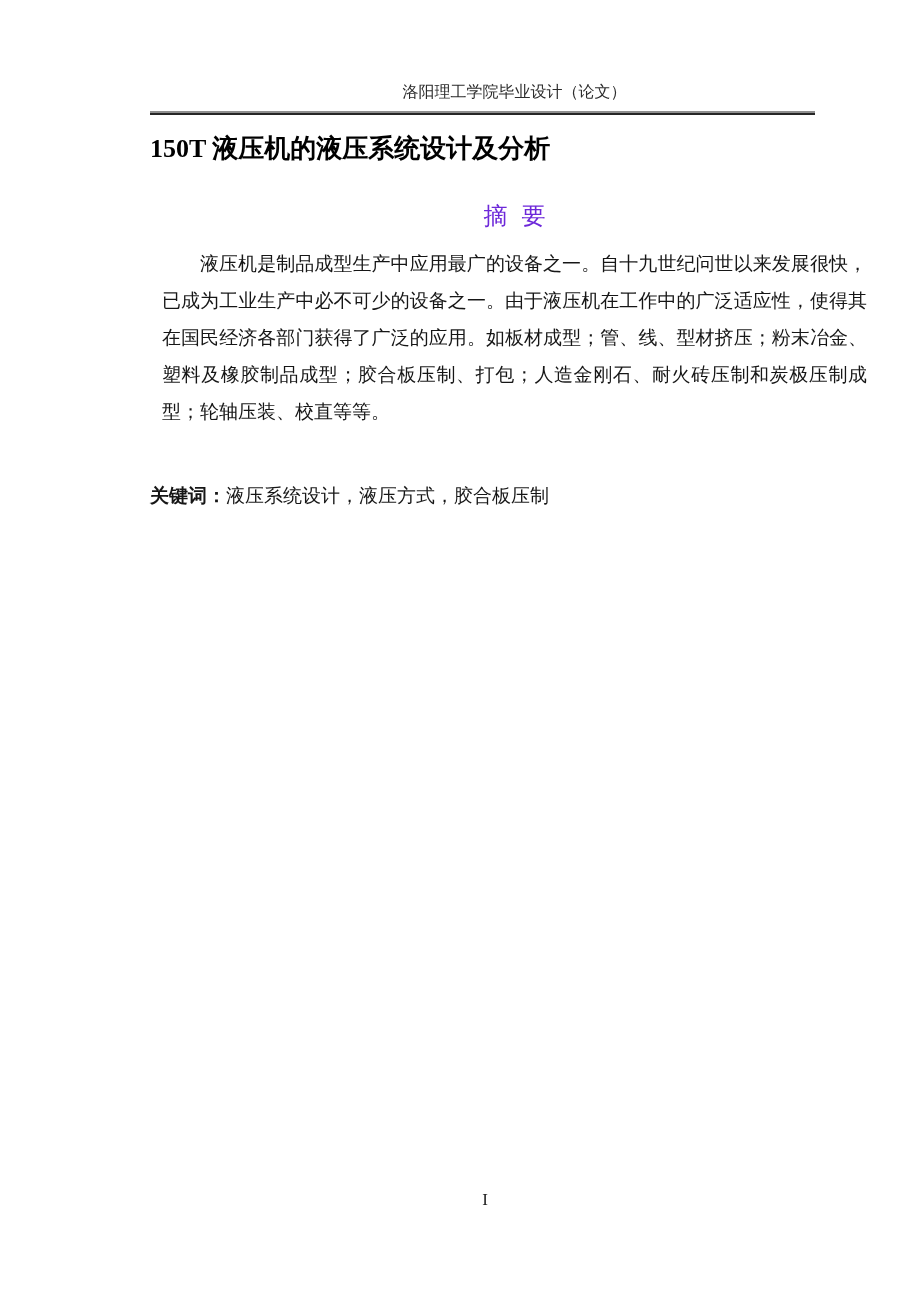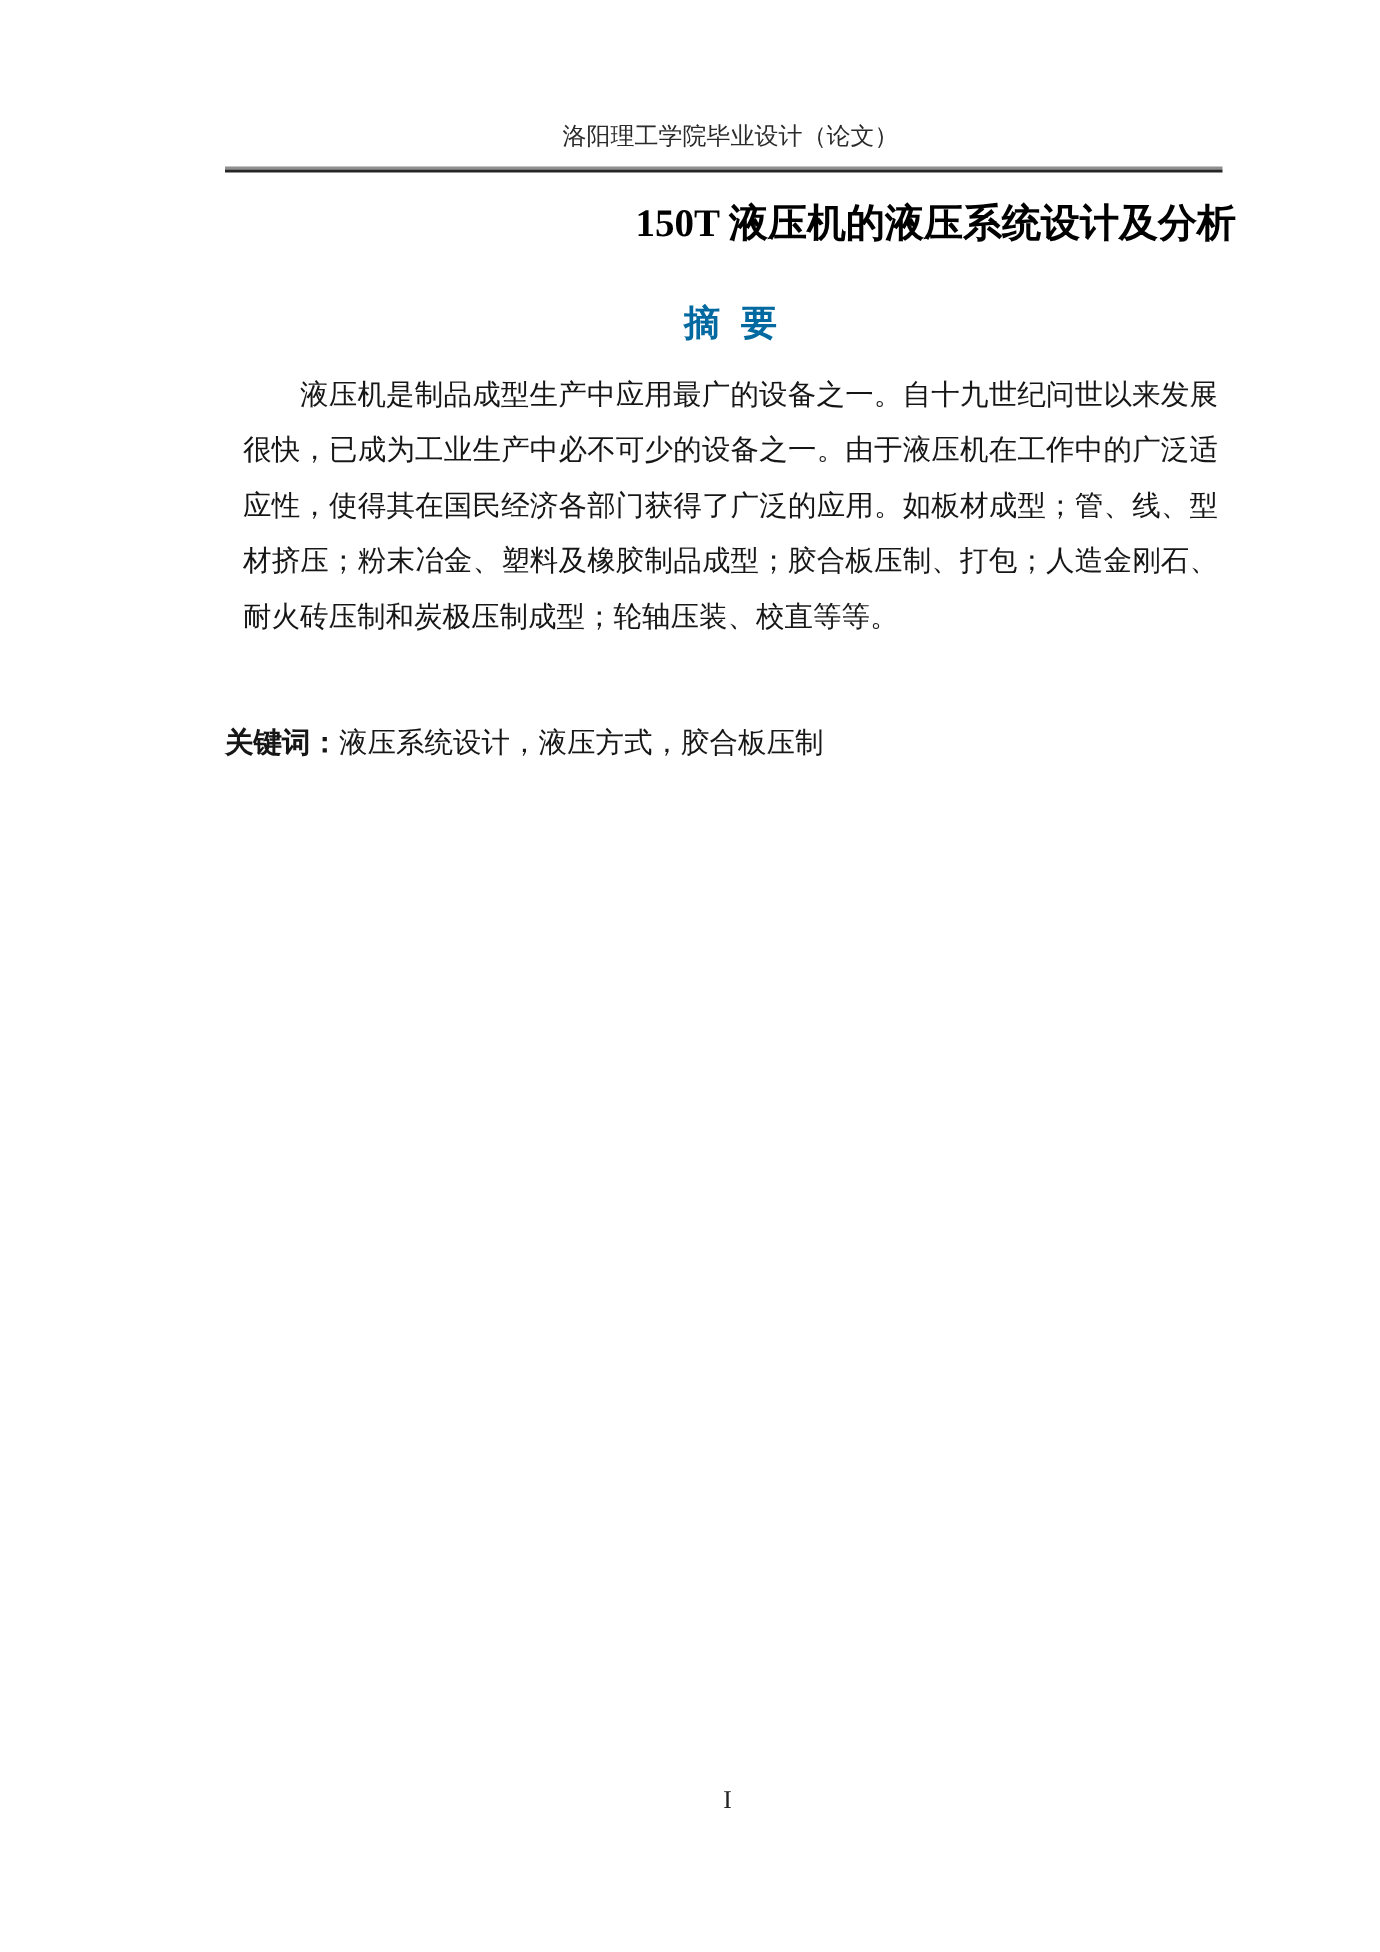--- a/index.html
+++ b/index.html
@@ -12,21 +12,21 @@
     height: 1301px;
     position: relative;
     overflow: hidden;
     color: #161616;
     font-family: "Liberation Serif", "DejaVu Serif", serif;
   }
   .page {
     position: relative;
     width: 920px;
     height: 1164px;
-    padding: 0 96px 0 150px;
+    padding: 0 41px 0 150px;
     box-sizing: border-box;
   }
   .header-text {
     padding-top: 82px;
     text-align: center;
     font-size: 16px;
     line-height: 20px;
     color: #2b2b2b;
   }
   .header-rule {
@@ -36,34 +36,34 @@
   .header-rule .rule-top {
     height: 2px;
     background: #8f8f8f;
   }
   .header-rule .rule-bottom {
     height: 2px;
     background: #262626;
   }
   .doc-title {
     margin: 18px 0 0 0;
-    text-align: right;
+    text-align: left;
     font-size: 26px;
     font-weight: bold;
     line-height: 32px;
     color: #000000;
   }
   .abstract-heading {
     margin: 37px 0 0 0;
     text-align: center;
     font-size: 24px;
-    font-weight: bold;
+    font-weight: normal;
     line-height: 28px;
     word-spacing: 8px;
-    color: #0369a1;
+    color: #6d28d9;
   }
   .body-text {
     margin-top: 15px;
   }
   .body-text p {
     margin: 12px;
     font-size: 19px;
     line-height: 37px;
     text-align: justify;
     text-indent: 2em;

